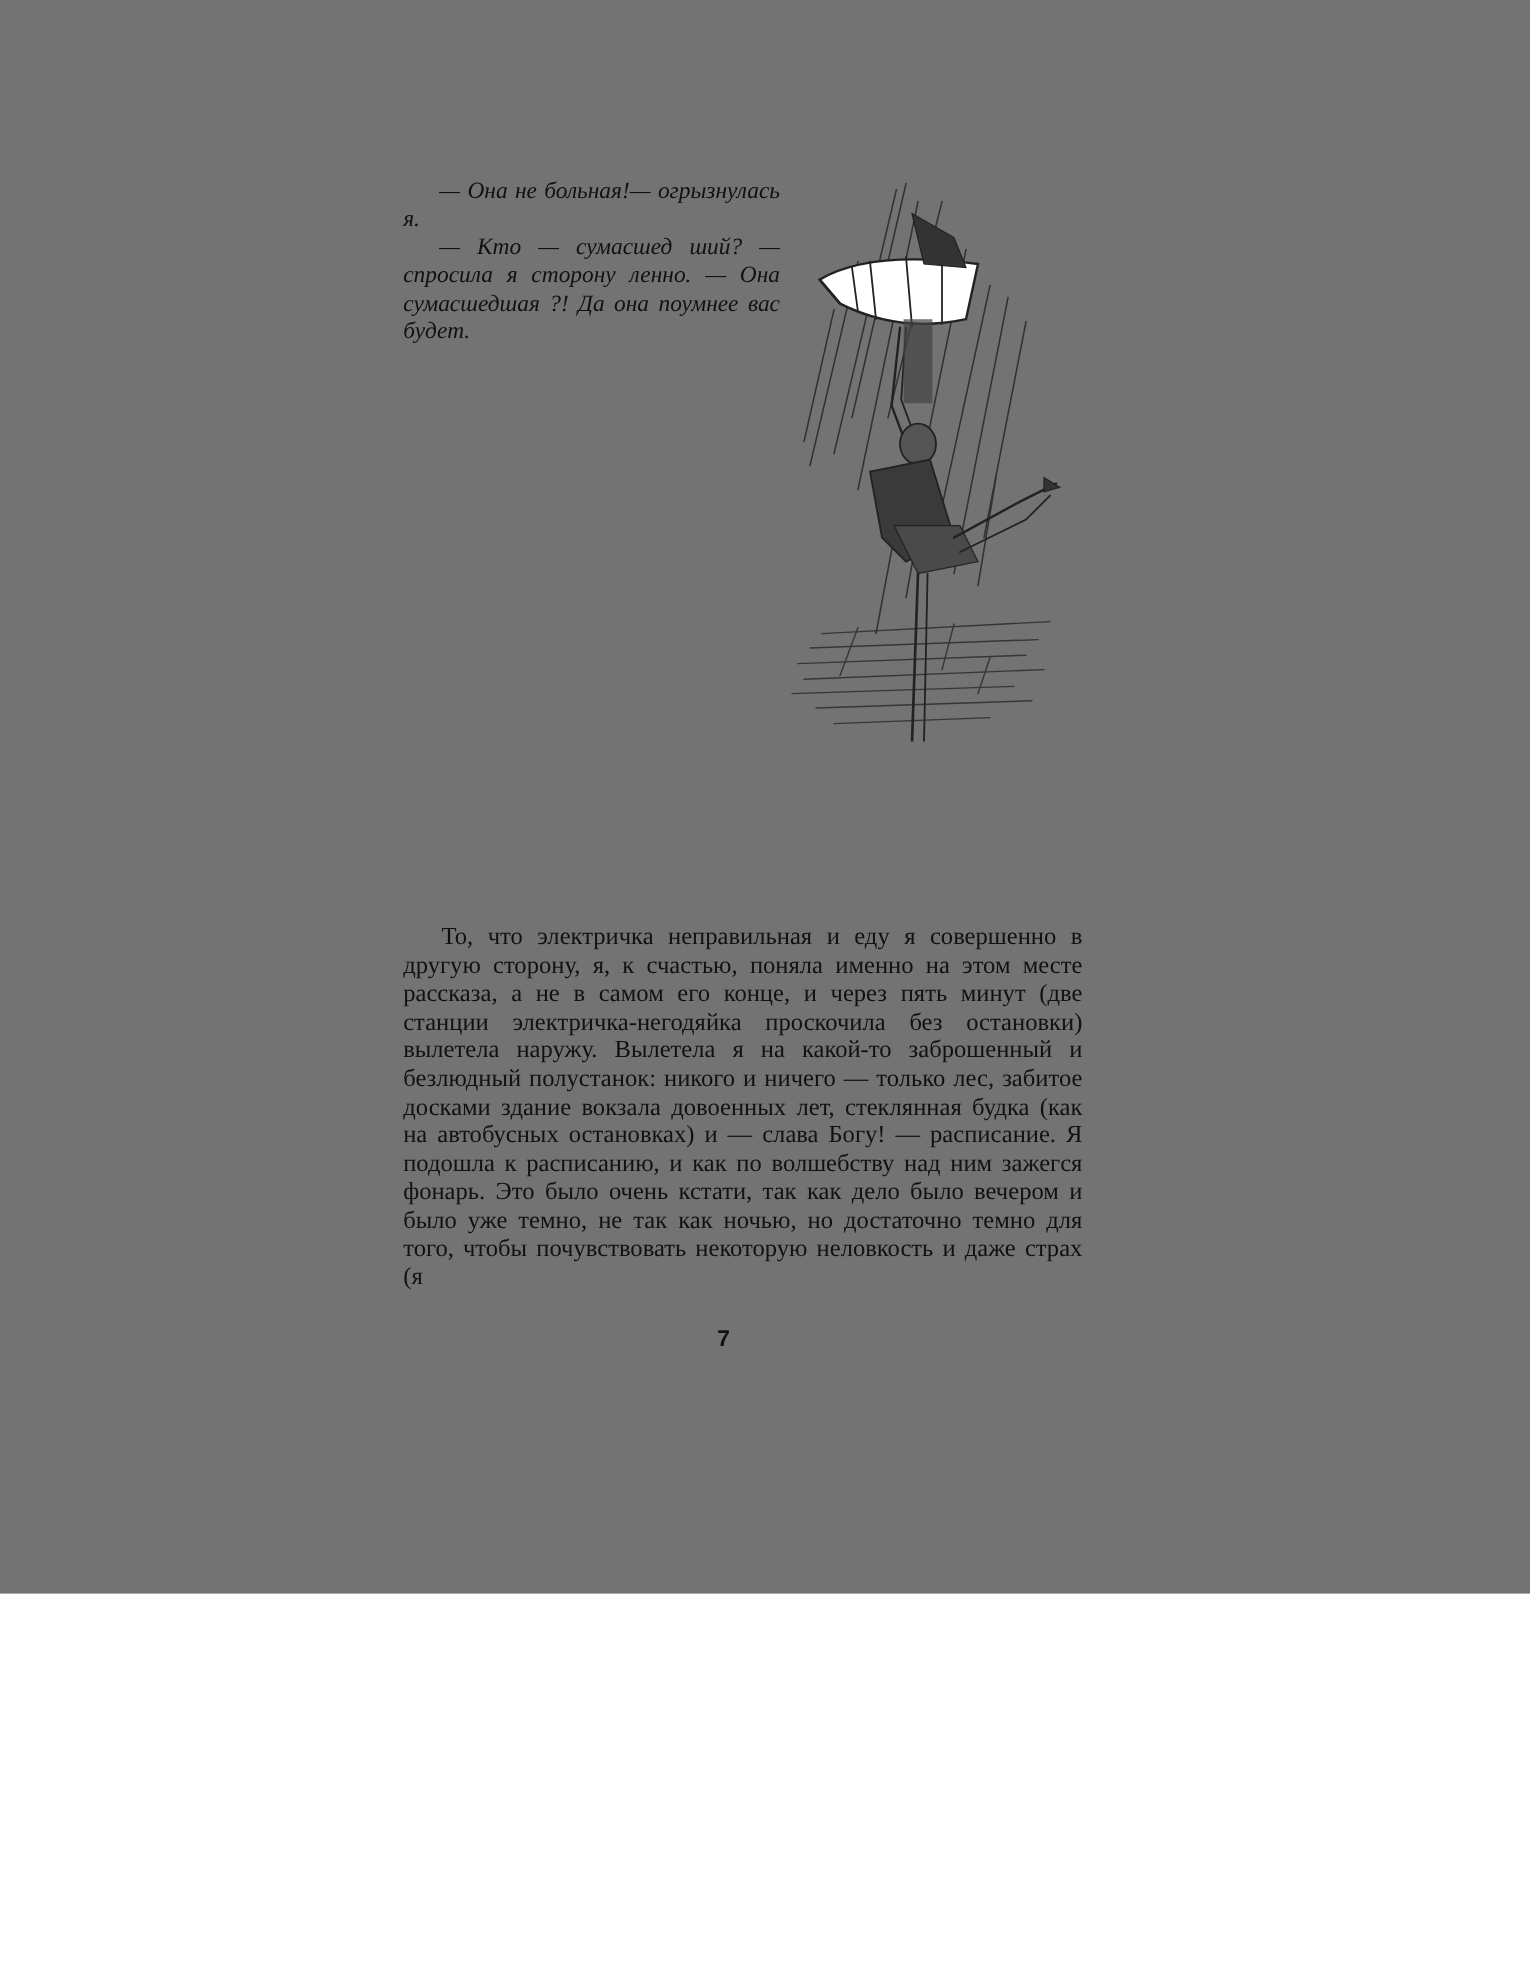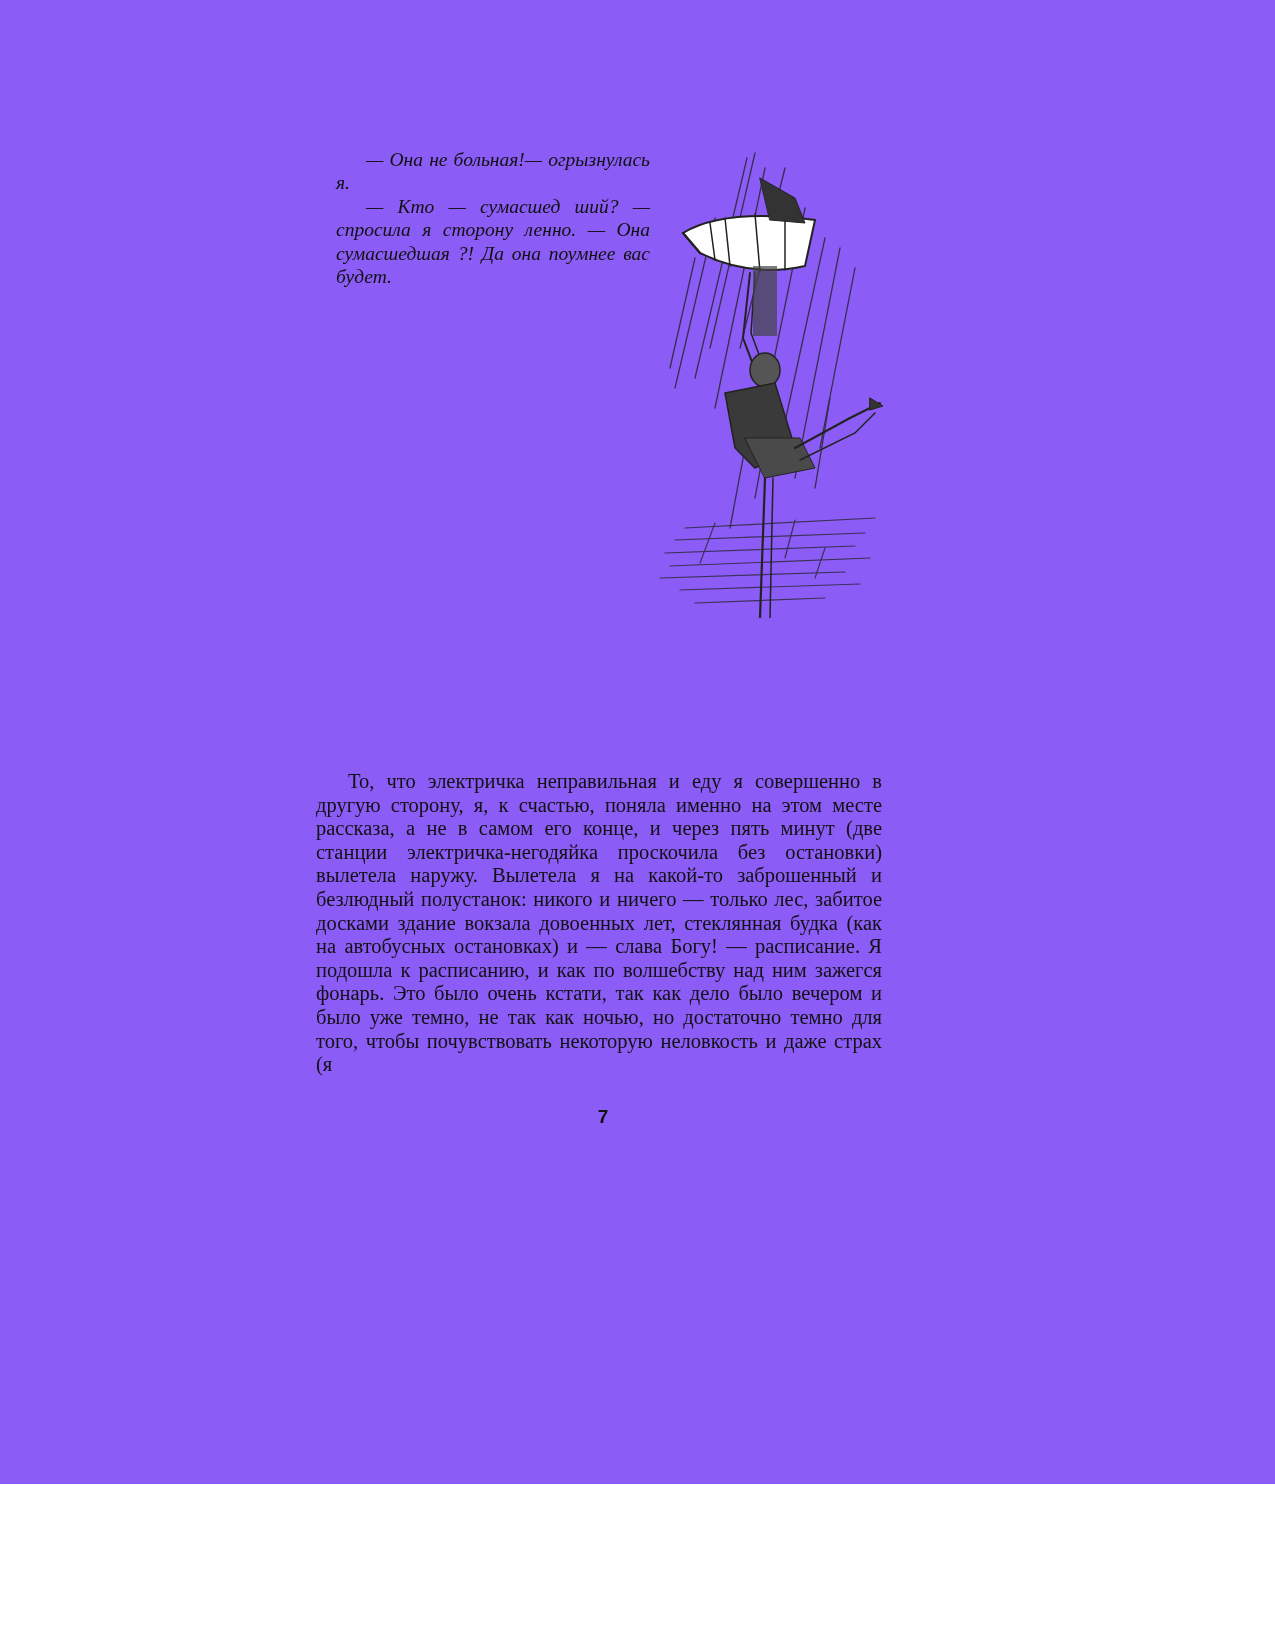--- a/index.html
+++ b/index.html
@@ -1,17 +1,17 @@
 <!DOCTYPE html>
 <html><head>
 <meta charset="utf-8">
 <style>
   html, body { margin: 0; padding: 0; background: #ffffff; }
   body { width: 1275px; height: 1650px; position: relative; overflow: hidden; color: #111; }
-  .page { position: absolute; left: 0; top: 0; width: 1275px; height: 1484px; background: #8b5cf6; }
+  .page { position: absolute; left: 0; top: 0; width: 1275px; height: 1328px; background: #737373; }
 
   .italic-block { position: absolute; left: 336px; top: 148px; width: 570px; }
   .col-text {
     width: 314px;
     font-family: "Liberation Serif", serif;
     font-style: italic;
     font-size: 19.5px;
     line-height: 23.4px;
     text-align: justify;
   }
@@ -20,21 +20,21 @@
     width: 558px;
     font-family: "Liberation Serif", serif;
     font-style: italic;
     font-size: 19.5px;
     line-height: 23.4px;
     text-align: justify;
   }
   .illustration { position: absolute; left: 655px; top: 148px; width: 230px; height: 470px; }
 
   .body-text {
-    position: absolute; left: 316px; top: 770px; width: 566px;
+    position: absolute; left: 336px; top: 770px; width: 566px;
     font-family: "Liberation Serif", serif;
     font-size: 20.5px;
     line-height: 23.6px;
     text-align: justify;
   }
   .body-text p { margin: 0; text-indent: 32px; }
 
   .page-number {
     position: absolute; left: 588px; top: 1106px; width: 30px; text-align: center;
     font-family: "Liberation Sans", sans-serif; font-weight: bold; font-size: 19px;

